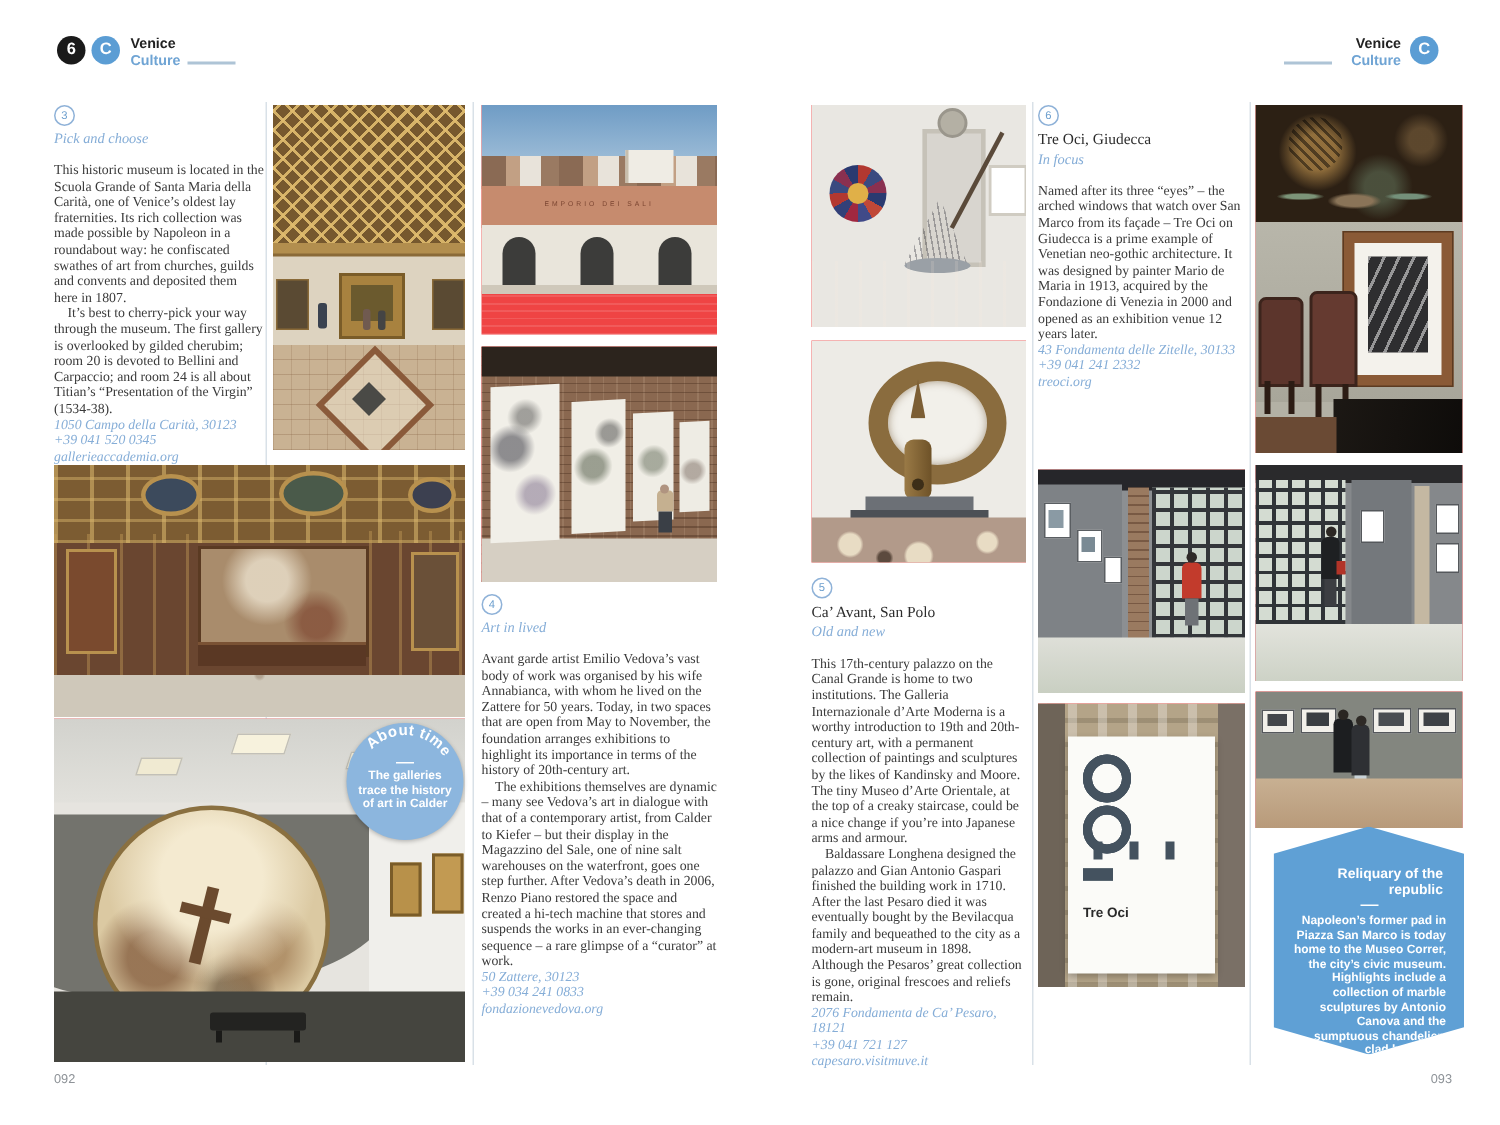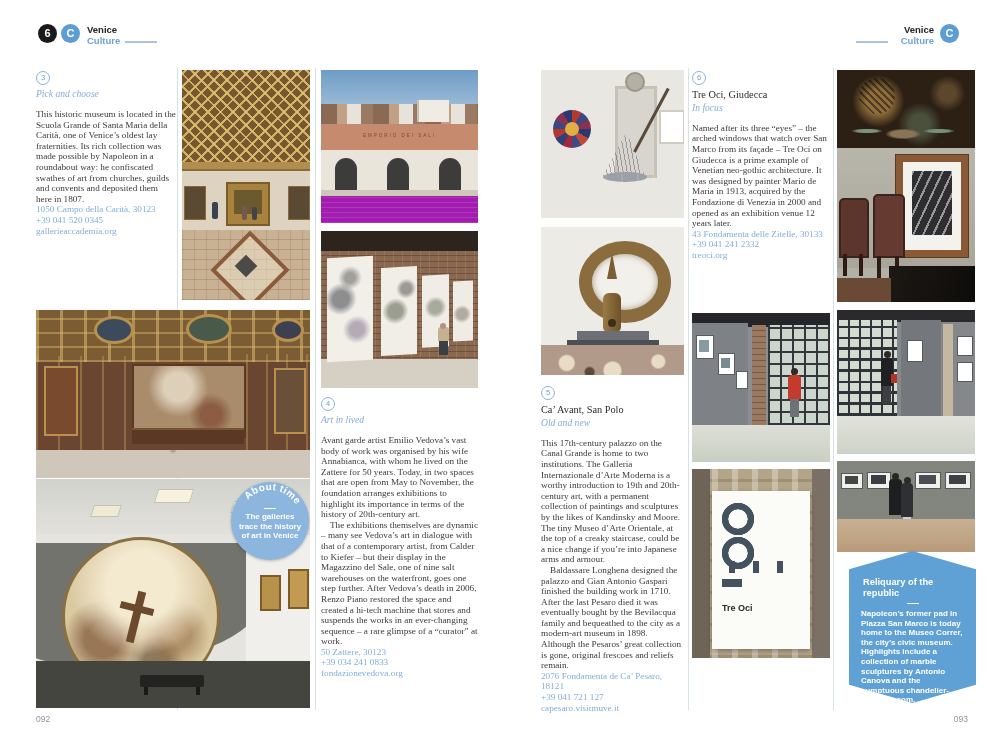--- a/index.html
+++ b/index.html
@@ -12,35 +12,35 @@
   .htxt .cult{color:#6fa4d4;}
   .hline{position:absolute;height:2px;background:#aec4d6;}
   
   .col{position:absolute;}
   .numbadge{display:inline-block;width:12px;height:12px;border:1px solid #8fb2d8;border-radius:50%;
             color:#6d9fce;font:7.5px/12px "Liberation Sans",sans-serif;text-align:center;margin-bottom:3px;}
   .sectitle{font-size:10.3px;line-height:11.8px;color:#2c2c2c;margin:1px 0 1px 0;}
   .tagline{font-style:italic;color:#85add7;font-size:9.6px;line-height:11px;margin:0 0 10px 0;}
   .bodytxt p{font-size:9.2px;line-height:10.6px;margin:0;}
   .bodytxt p.ind{text-indent:9px;}
-  .addr{color:#85add7;font-size:9.2px;line-height:10.6px;}
+  .addr{font-style:italic;color:#85add7;font-size:9.2px;line-height:10.6px;}
   .vrule{position:absolute;width:1px;background:#d9e1e8;top:68px;height:642px;}
   .pagenum{position:absolute;font:8.5px "Liberation Sans",sans-serif;color:#8e9398;}
   
-  .ph{position:absolute;overflow:hidden;background:#a21caf;}
+  .ph{position:absolute;overflow:hidden;background:#ef4444;}
   .ph *{position:absolute;}
   
   .circle-badge{position:absolute;border-radius:50%;background:#8cb6de;
                 box-shadow:0 1px 3px rgba(0,0,0,.25);}
   .circle-badge .cb-body{position:absolute;left:6px;right:6px;top:30px;text-align:center;
         color:#fff;font:8px/9.5px "Liberation Sans",sans-serif;font-weight:bold;}
   .cb-divider{position:absolute;left:50%;top:26px;width:12px;height:1px;background:#fff;transform:translateX(-50%);}
   .hex-badge{position:absolute;background:#5fa0d5;
       clip-path:polygon(50% 0%,100% 12%,100% 88%,50% 100%,0% 88%,0% 12%);
-      color:#fff;text-align:left;font-family:"Liberation Sans",sans-serif;}
+      color:#fff;text-align:right;font-family:"Liberation Sans",sans-serif;}
   .hex-badge .hx-title{font-weight:bold;font-size:9.3px;line-height:10.5px;margin:26px 14px 0 14px;}
   .hex-badge .hx-div{width:12px;height:1px;background:#fff;margin:5px auto 5px auto;}
   .hex-badge .hx-body{font-size:8px;line-height:9.6px;margin:0 12px;font-weight:bold;}
   .hex-badge .hx-url{font-size:8px;line-height:10px;font-style:italic;font-weight:bold;}
   
   .ring{width:20px;height:20px;border:6.5px solid #44525f;border-radius:50%;display:inline-block;}
 </style>
 </head>
 <body>
 
@@ -62,20 +62,21 @@
 <div class="vrule" style="left:177px;"></div>
 <div class="vrule" style="left:315px;"></div>
 <div class="vrule" style="left:688px;"></div>
 <div class="vrule" style="left:833px;"></div>
 
 <div class="col" style="left:36px;top:66px;width:140px;">
   <div class="numbadge">3</div>
   <div class="tagline">Pick and choose</div>
   <div class="bodytxt">
     <p>This historic museum is located in the Scuola Grande of Santa Maria della Carità, one of Venice’s oldest lay fraternities. Its rich collection was made possible by Napoleon in a roundabout way: he confiscated swathes of art from churches, guilds and convents and deposited them here in 1807.</p>
+    <p class="ind">It’s best to cherry-pick your way through the museum. The first gallery is overlooked by gilded cherubim; room 20 is devoted to Bellini and Carpaccio; and room 24 is all about Titian’s “Presentation of the Virgin” (1534-38).</p>
   </div>
   <div class="addr">1050 Campo della Carità, 30123</div>
   <div class="addr">+39 041 520 0345</div>
   <div class="addr">gallerieaccademia.org</div>
 </div>
 
 <div class="ph" style="left:182px;top:70px;width:128px;height:230px;">
   <div style="inset:0;background:#ddd3c0;"></div>
   <div style="left:0;top:0;right:0;height:94px;background:#76582e;background-image:repeating-linear-gradient(45deg,rgba(224,188,110,.9) 0 2px,rgba(0,0,0,0) 2px 9px),repeating-linear-gradient(-45deg,rgba(224,188,110,.9) 0 2px,rgba(0,0,0,0) 2px 9px);"></div>
   <div style="left:0;top:92px;right:0;height:7px;background:#b28e4e;box-shadow:0 2px 0 #8a6a38;"></div>
@@ -170,21 +171,21 @@
 <div class="circle-badge" style="left:231px;top:482px;width:78px;height:78px;">
   <svg width="78" height="78" viewBox="0 0 78 78" style="position:absolute;left:0;top:0;transform:rotate(6deg);">
     <defs>
         <path id="arcAbout" d="M 9,38 A 30,30 0 0 1 69,38"></path>
       </defs>
     <text font-size="10" fill="#ffffff" font-weight="bold" font-family="Liberation Sans, sans-serif" letter-spacing="0.4">
       <textPath href="#arcAbout" startOffset="50%" text-anchor="middle">About time</textPath>
     </text>
   </svg>
   <div class="cb-divider"></div>
-  <div class="cb-body">The galleries trace the history of art in Venice</div>
+  <div class="cb-body">The galleries trace the history of art in Calder</div>
 </div>
 
 <div class="ph" style="left:541px;top:70px;width:143px;height:148px;">
   <div style="inset:0;background:#e9e7e2;"></div>
   <div style="left:74px;top:16px;width:36px;height:86px;background:#d8d5cf;border:3px solid #c6c2b8;"></div>
   <div style="left:84px;top:2px;width:16px;height:16px;background:#b4b0a4;border-radius:50%;border:2px solid #9a968c;"></div>
   <div style="left:118px;top:40px;width:22px;height:30px;background:#fff;border:2px solid #d0ccc2;"></div>
   <div style="left:12px;top:40px;width:38px;height:38px;border-radius:50%;background:conic-gradient(#b23830 0 30deg,#3a4a80 30deg 60deg,#8a3050 60deg 90deg,#2a3a70 90deg 120deg,#c04838 120deg 150deg,#404a88 150deg 180deg,#a02840 180deg 210deg,#324078 210deg 240deg,#b23830 240deg 270deg,#3a4a80 270deg 300deg,#8a3050 300deg 330deg,#2a3a70 330deg 360deg);"></div>
   <div style="left:24px;top:52px;width:14px;height:14px;background:#e0b048;border-radius:50%;"></div>
   <div style="left:92px;top:10px;width:3px;height:72px;background:#5a4a3a;transform:rotate(28deg);transform-origin:bottom;"></div>

